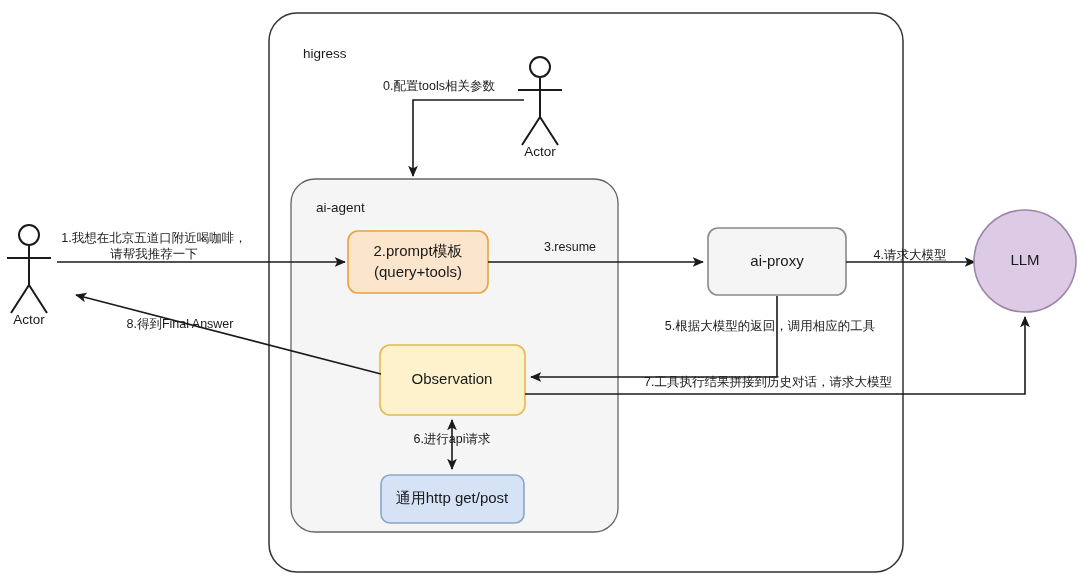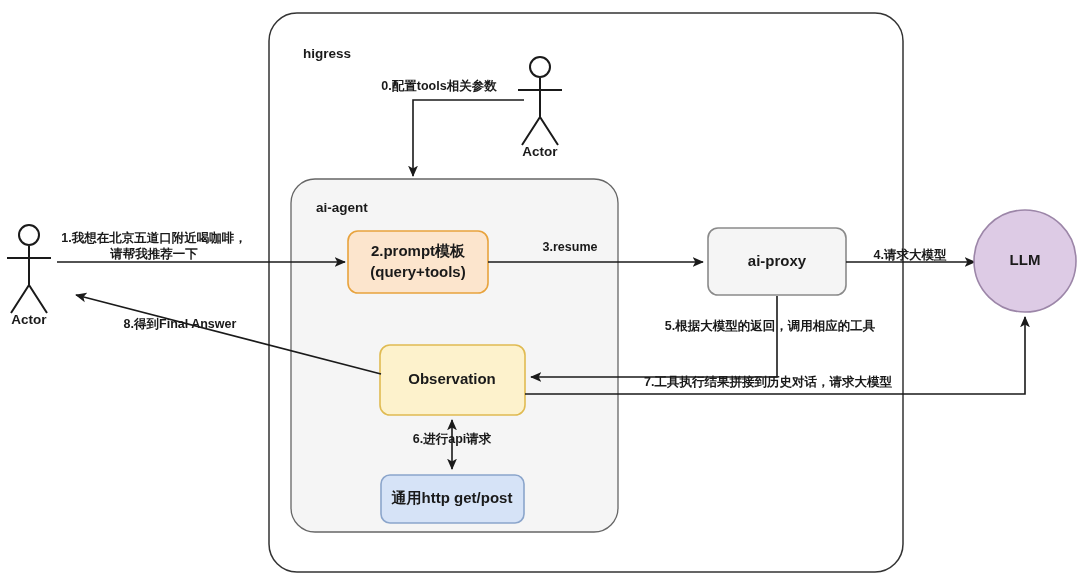--- a/index.html
+++ b/index.html
@@ -10,21 +10,20 @@
   body {
     width: 1080px;
     height: 582px;
     font-family: "Liberation Sans", sans-serif;
     overflow: hidden;
   }
   #diagram-root {
     position: relative;
     width: 1028px;
     height: 582px;
-    font-weight: bold;
   }
   svg.canvas {
     display: block;
     width: 1080px;
     height: 582px;
   }
   .edge-line {
     fill: none;
     stroke: #1a1a1a;
     stroke-width: 1.6;

